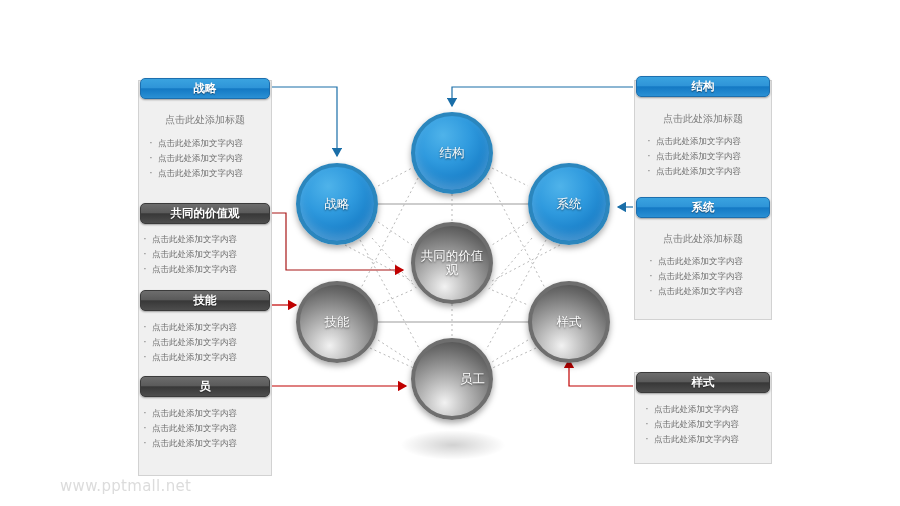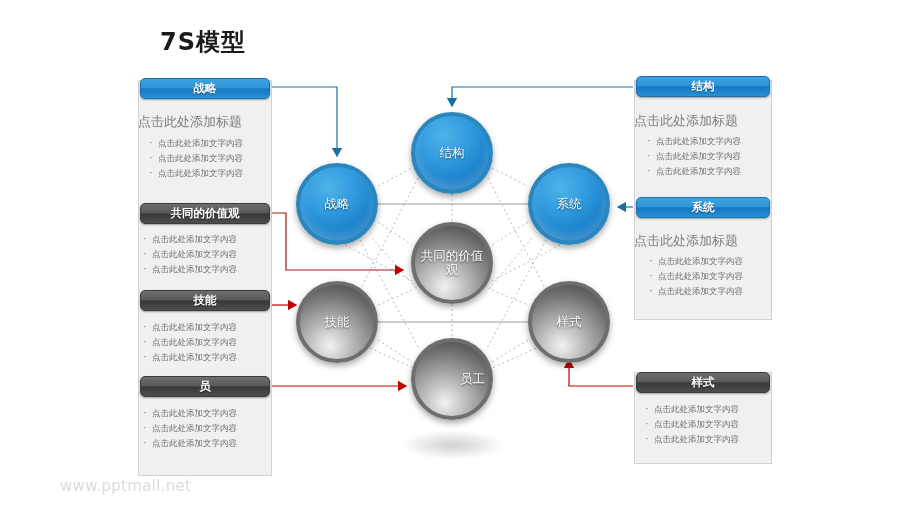--- a/index.html
+++ b/index.html
@@ -38,22 +38,22 @@
   }
   .pill.blue{
     background:linear-gradient(to bottom,#3aa3e0 0%,#2f95d8 45%,#1479c4 52%,#2a90d4 100%);
     border:1px solid #1d6fae;
   }
   .pill.dark{
     background:linear-gradient(to bottom,#6d6d6d 0%,#5b5b5b 45%,#383838 52%,#4d4d4d 100%);
     border:1px solid #3b3b3b;
   }
   .panel-title{
-    position:absolute;width:100%;
-    font-size:13px;color:#7d7d7d;
+    position:absolute;width:100%;text-align:center;
+    font-size:10px;color:#7d7d7d;
   }
   .bullets{position:absolute;}
   .bullet{
     display:flex;align-items:flex-start;
     font-size:8.5px;color:#6f6f6f;line-height:15px;
   }
   .bullet .dot{width:14px;text-align:center;flex:none;font-size:9px;color:#6f6f6f;}
 
   
   .node{
@@ -78,21 +78,20 @@
     position:absolute;border-radius:50%;
     background:radial-gradient(ellipse at center, rgba(0,0,0,.18) 0%, rgba(0,0,0,0) 70%);
   }
   svg.wires{position:absolute;left:0;top:0;width:900px;height:506px;overflow:visible;}
 </style>
 </head>
 <body>
 
 <div id="stage">
 
-  <div class="page-title">7S模型</div>
   <div class="footer-url">www.pptmall.net</div>
 
   <svg class="wires">
     <defs>
       <marker id="ah-blue" markerWidth="9" markerHeight="9" refX="7" refY="4.5" orient="auto">
         <path d="M0,0 L8,4.5 L0,9 z" fill="#1a6ea8"></path>
       </marker>
       <marker id="ah-red" markerWidth="9" markerHeight="9" refX="7" refY="4.5" orient="auto">
         <path d="M0,0 L8,4.5 L0,9 z" fill="#c00000"></path>
       </marker>

